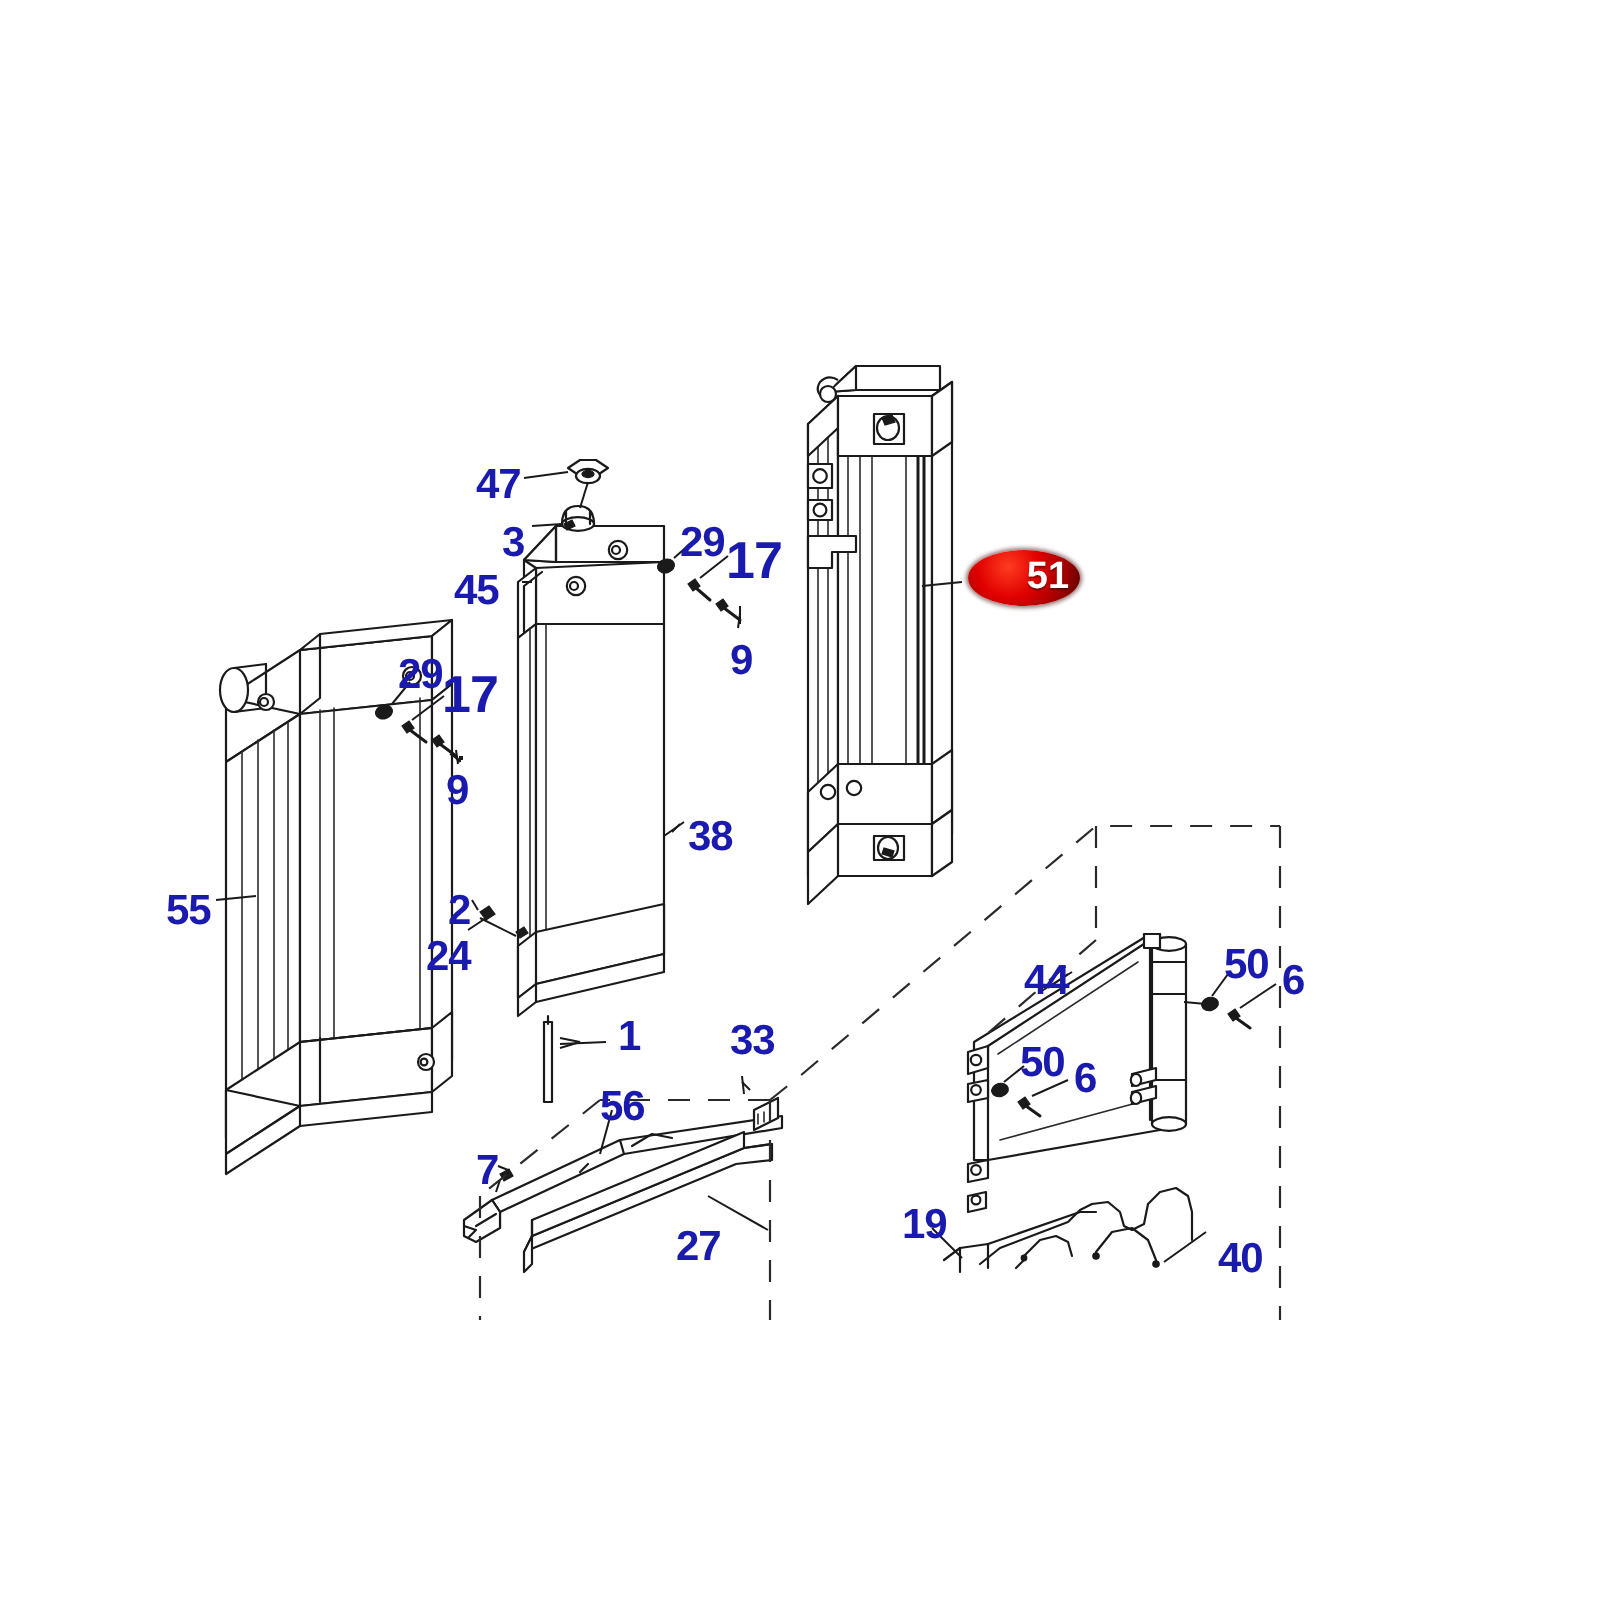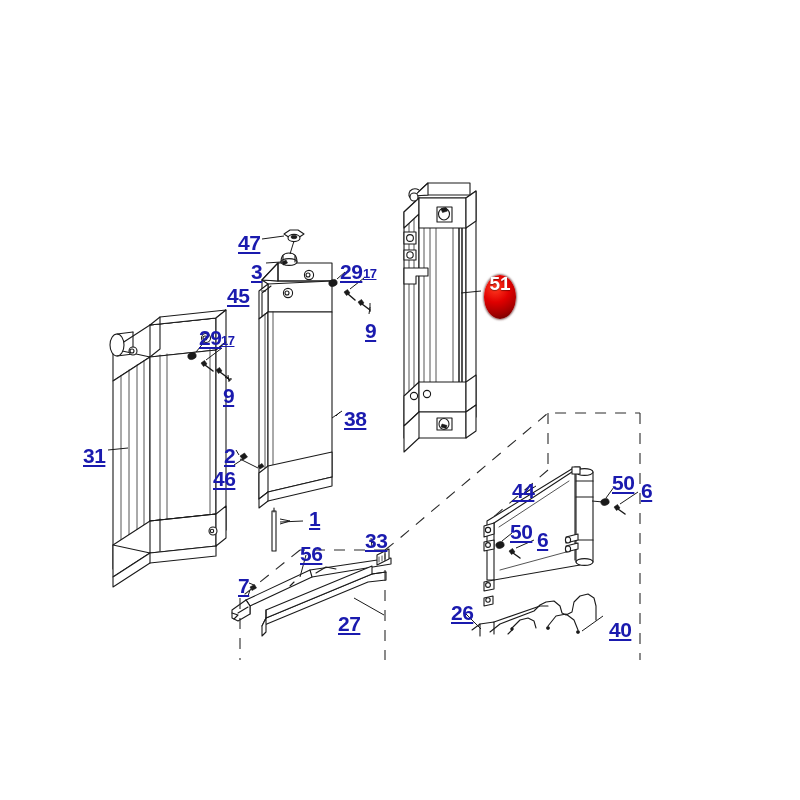--- a/index.html
+++ b/index.html
@@ -16,38 +16,38 @@
   .callout{
     position:absolute;
     color:#1a1aae;
     font-family:"Liberation Sans", sans-serif;
     font-weight:bold;
     font-size:21px;
     line-height:1;
     letter-spacing:-0.5px;
     white-space:nowrap;
     user-select:none;
-    text-decoration:underline;
   }
-  .callout.sm{font-size:13px;}
+  .callout.sm{font-size:26px;}
 
   
   .badge{
     position:absolute;
-    width:32px;height:44px;
+    width:32px;height:28px;
     border-radius:50%;
     background:radial-gradient(circle at 36% 30%, #ff3b20 0%, #e00000 38%, #9e0000 72%, #4a0000 100%);
     box-shadow:0 0 2px 1px rgba(60,0,0,.55);
     color:#ffffff;
     font-family:"Liberation Sans", sans-serif;
     font-weight:bold;
     font-size:19px;
-    display:flex;align-items:flex-start;justify-content:center;
+    display:flex;align-items:center;justify-content:center;
     line-height:1;
     user-select:none;
+    padding-left:24px;
   }
   .badge span{display:block;transform:translateY(-1px);text-shadow:0 1px 1px rgba(0,0,0,.4);}
 </style>
 </head>
 <body>
 
 <div id="stage">
 
   <svg id="diagram" viewBox="0 0 800 800" xmlns="http://www.w3.org/2000/svg">
     <defs>
@@ -379,33 +379,33 @@
   <div class="callout" style="left:238px;top:232px;">47</div>
   <div class="callout" style="left:251px;top:261px;">3</div>
   <div class="callout" style="left:227px;top:285px;">45</div>
   <div class="callout" style="left:340px;top:261px;">29</div>
   <div class="callout sm" style="left:363px;top:267px;">17</div>
   <div class="callout" style="left:365px;top:320px;">9</div>
   <div class="callout" style="left:199px;top:327px;">29</div>
   <div class="callout sm" style="left:221px;top:334px;">17</div>
   <div class="callout" style="left:223px;top:385px;">9</div>
   <div class="callout" style="left:344px;top:408px;">38</div>
-  <div class="callout" style="left:83px;top:445px;">31</div>
+  <div class="callout" style="left:83px;top:445px;">55</div>
   <div class="callout" style="left:224px;top:445px;">2</div>
-  <div class="callout" style="left:213px;top:468px;">46</div>
+  <div class="callout" style="left:213px;top:468px;">24</div>
   <div class="callout" style="left:309px;top:508px;">1</div>
   <div class="callout" style="left:300px;top:543px;">56</div>
-  <div class="callout" style="left:365px;top:530px;text-align:right;">33</div>
+  <div class="callout" style="left:365px;top:510px;text-align:right;">33</div>
   <div class="callout" style="left:238px;top:575px;">7</div>
   <div class="callout" style="left:338px;top:613px;">27</div>
   <div class="callout" style="left:512px;top:480px;">44</div>
   <div class="callout" style="left:612px;top:472px;">50</div>
   <div class="callout" style="left:641px;top:480px;">6</div>
   <div class="callout" style="left:510px;top:521px;">50</div>
   <div class="callout" style="left:537px;top:529px;">6</div>
-  <div class="callout" style="left:451px;top:602px;">26</div>
+  <div class="callout" style="left:451px;top:602px;">19</div>
   <div class="callout" style="left:609px;top:619px;">40</div>
 
   <div class="badge" style="left:484px;top:275px;">
     <span>51</span>
   </div>
 
 </div>
 
 </body></html>

